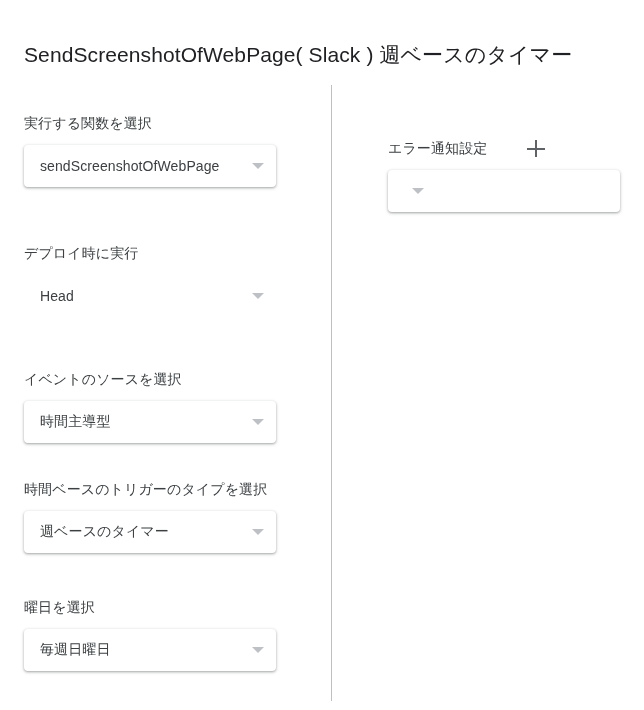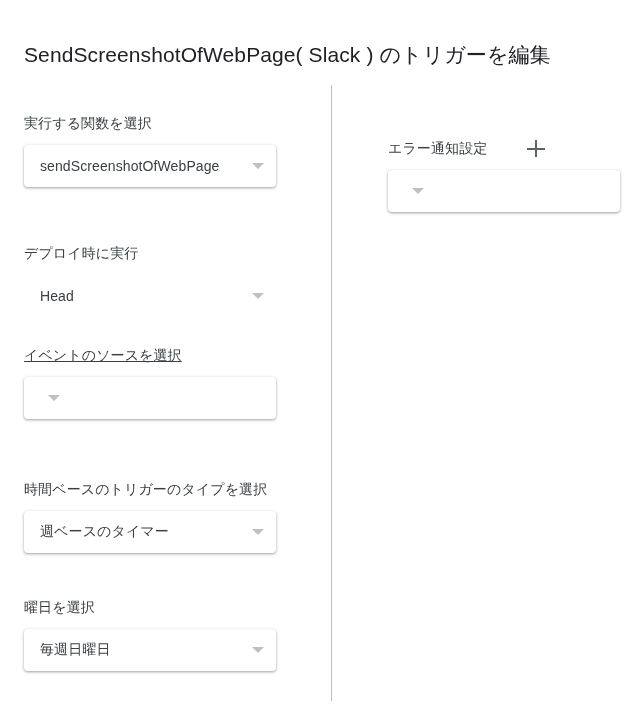--- a/index.html
+++ b/index.html
@@ -160,21 +160,21 @@
     margin-left: 8px;
   }
 
   
   .col-left .field-group { left: 24px; width: 252px; }
   .col-right .field-group { left: 56px; width: 232px; margin-top: 25px; }
 </style>
 </head>
 <body>
 
-<h1 class="page-title">SendScreenshotOfWebPage( Slack ) のトリガーを編集</h1>
+<h1 class="page-title">SendScreenshotOfWebPage( Slack ) 週ベースのタイマー</h1>
 
 <div class="body-area">
 
   <div class="divider-vertical"></div>
 
   <div class="col-left">
 
     <div class="field-group" style="top:28px;">
       <div class="field-label">実行する関数を選択</div>
       <div class="select-card">
@@ -184,23 +184,24 @@
     </div>
 
     <div class="field-group" style="top:158px;">
       <div class="field-label">デプロイ時に実行</div>
       <div class="select-flat">
         <span class="sel-value">Head</span>
         <span class="caret-icon"></span>
       </div>
     </div>
 
-    <div class="field-group" style="top:260px;text-decoration:underline;">
+    <div class="field-group" style="top:284px;">
       <div class="field-label">イベントのソースを選択</div>
       <div class="select-card">
+        <span class="sel-value">時間主導型</span>
         <span class="caret-icon"></span>
       </div>
     </div>
 
     <div class="field-group" style="top:512px;">
       <div class="field-label">曜日を選択</div>
       <div class="select-card">
         <span class="sel-value">毎週日曜日</span>
         <span class="caret-icon"></span>
       </div>

